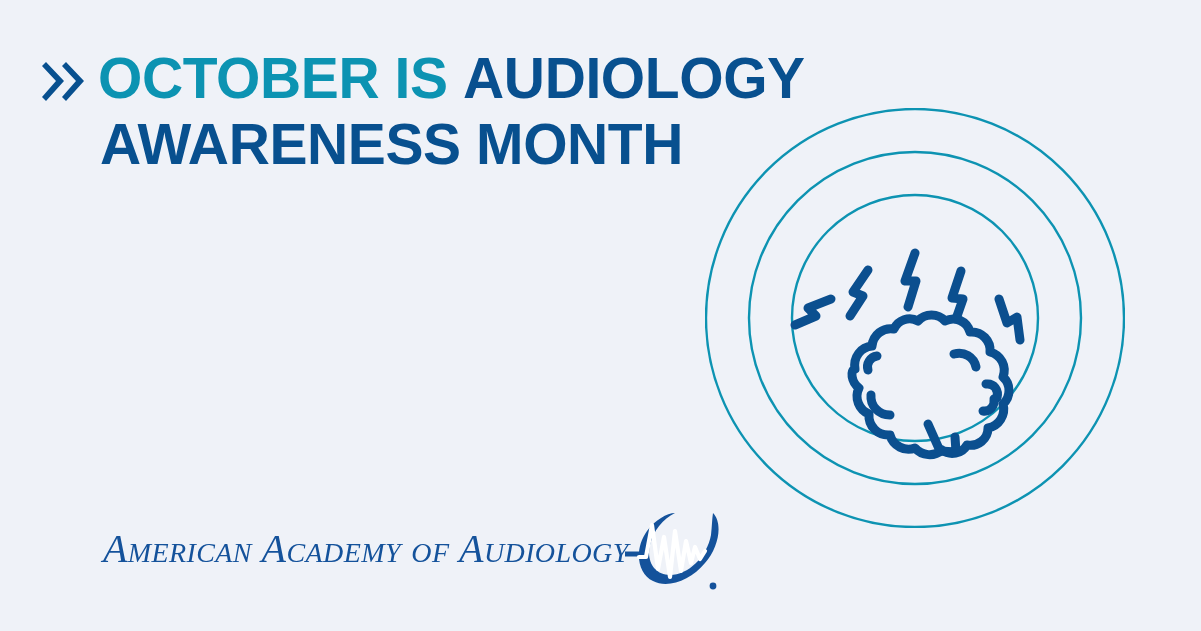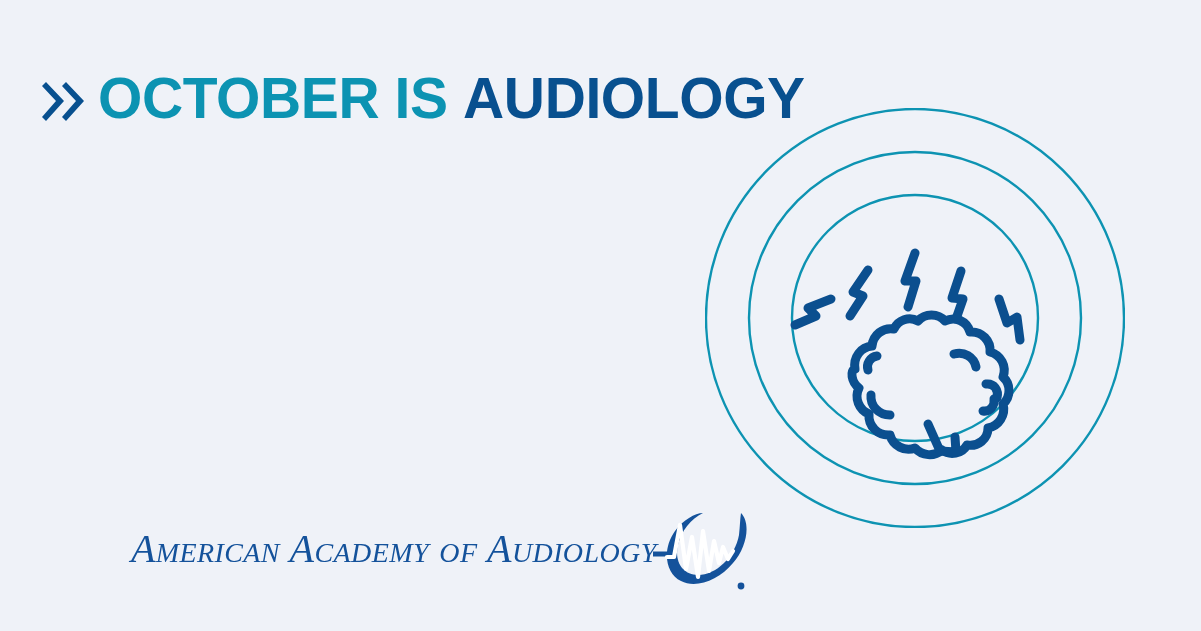--- a/index.html
+++ b/index.html
@@ -27,21 +27,21 @@
     top: 108px;
     width: 420px;
     height: 420px;
   }
   #graphic svg { display: block; }
 
   
   #headline {
     position: absolute;
     left: 40px;
-    top: 68px;
+    top: 48px;
     width: 740px;
   }
   .hl-line {
     font-size: 57px;
     font-weight: bold;
     line-height: 60px;
     letter-spacing: -0.4px;
     white-space: nowrap;
   }
   .hl-line-1 { padding-left: 0; }
@@ -70,21 +70,20 @@
     font-weight: bold;
   }
 
   
   #logo {
     position: absolute;
     left: 103px;
     top: 505px;
     display: flex;
     align-items: center;
-    margin-left: 28px;
   }
   #logo-wordmark {
     font-family: "Liberation Serif", serif;
     font-style: italic;
     font-size: 40px;
     font-variant: small-caps;
     color: #14529b;
     letter-spacing: 0.4px;
     line-height: 50px;
     white-space: nowrap;
@@ -161,20 +160,21 @@
 
   <div id="headline">
     <div class="hl-line hl-line-1">
       <span class="chev navy">
         <svg width="46" height="44" viewBox="0 0 46 44" xmlns="http://www.w3.org/2000/svg" aria-hidden="true">
           <path d="M2 6 L6 2 L24 21 L6 41 L2 37 L16 21 Z" fill="#08508f"></path>
           <path d="M22 6 L26 2 L44 21 L26 41 L22 37 L36 21 Z" fill="#08508f"></path>
         </svg>
       </span><span class="teal">OCTOBER IS</span><span>&nbsp;</span><span class="navy">AUDIOLOGY</span>
     </div>
+    <div class="hl-line hl-line-2 navy">AWARENESS MONTH</div>
   </div>
 
 
   <div id="logo">
     <span id="logo-wordmark">American Academy of Audiology</span>
     <span id="logo-mark">
       <svg width="96" height="86" viewBox="0 0 96 86" xmlns="http://www.w3.org/2000/svg">
 
         <path d="M0 47 L16 47" stroke="#14529b" stroke-width="5" fill="none"></path>
 

